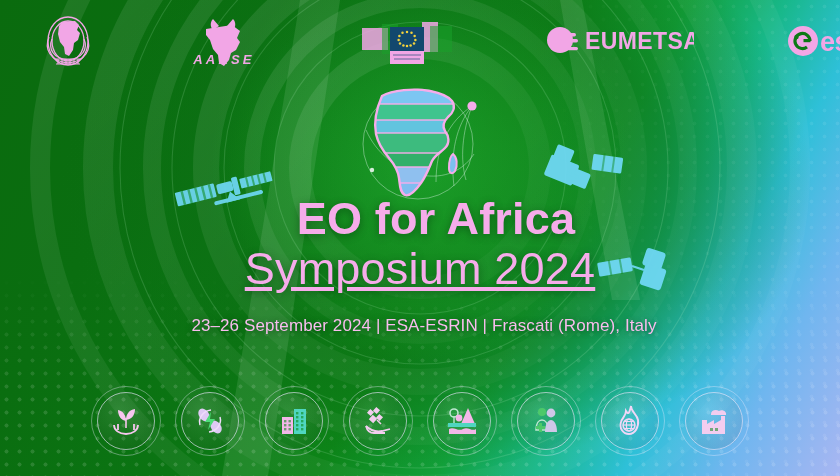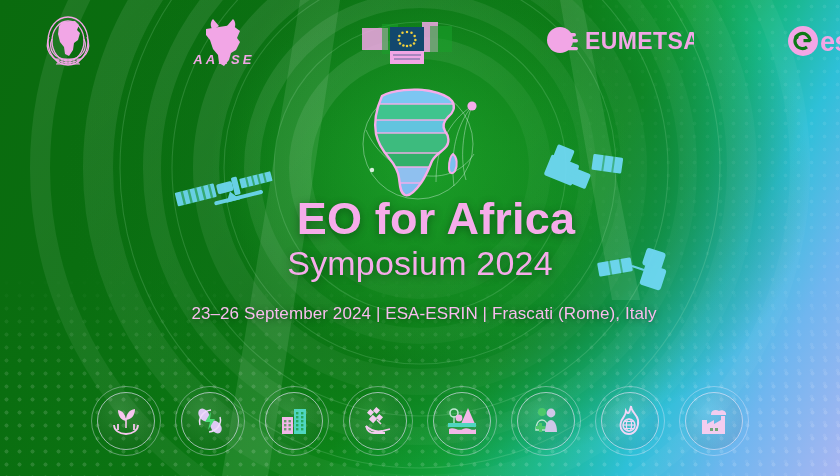--- a/index.html
+++ b/index.html
@@ -70,23 +70,24 @@
     position:absolute; left:0; right:0; top:196px;
     text-align:center; z-index:7;
   }
   .t-line1{
     font-size:45px; font-weight:bold; letter-spacing:.2px;
     color:#f6acea; line-height:1.02;
     text-shadow:0 2px 9px rgba(2,40,8,.45);
     padding-left:32px;
   }
   .t-line2{
-    font-size:34px; font-weight:400; letter-spacing:.2px;
+    font-size:45px; font-weight:400; letter-spacing:.2px;
     color:#f6acea; line-height:1.12; margin-top:2px;
     text-shadow:0 2px 9px rgba(2,40,8,.45);
+    text-decoration:underline;
   }
   .t-sub{
     margin-top:22px;
     font-size:17px; font-weight:400; letter-spacing:.1px;
     color:#f8bdee;
     text-shadow:0 1px 6px rgba(2,40,8,.5);
     padding-left:8px;
   }
 
   

